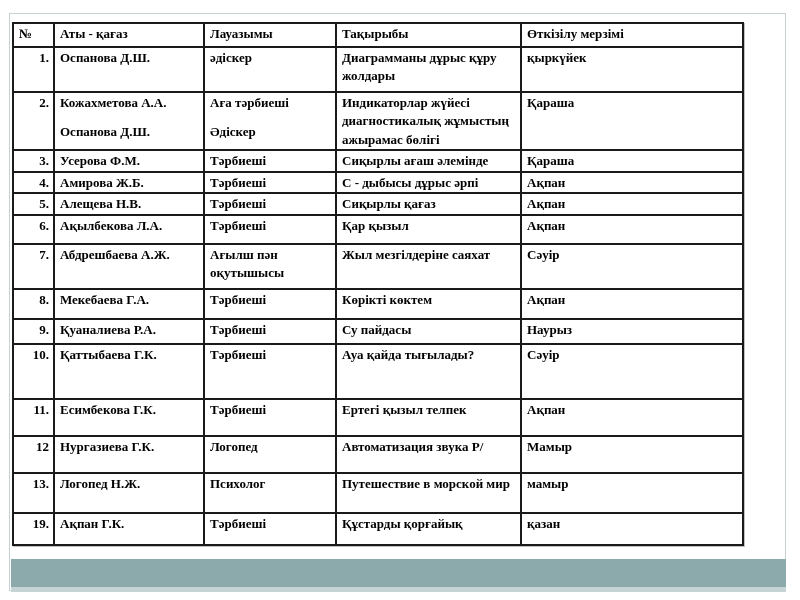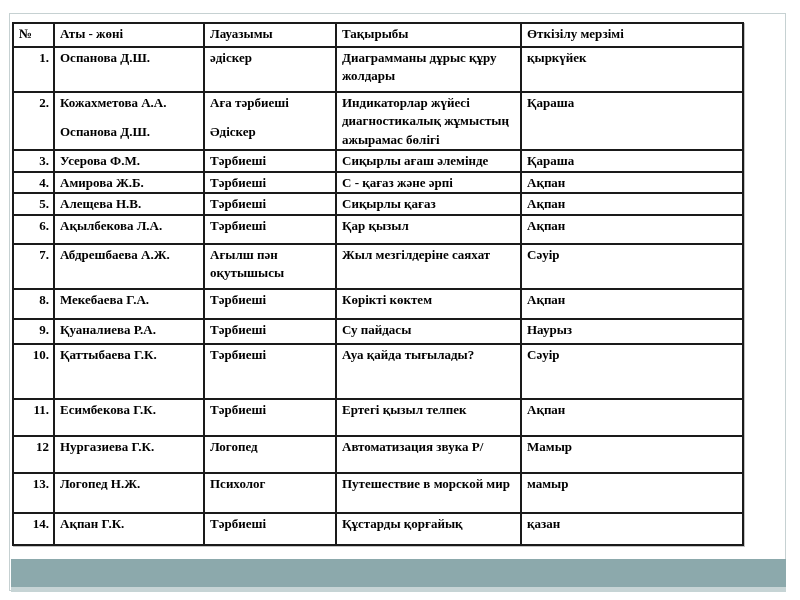--- a/index.html
+++ b/index.html
@@ -55,21 +55,21 @@
   <colgroup>
     <col class="c-num">
       <col class="c-name">
       <col class="c-position">
       <col class="c-topic">
       <col class="c-date">
   </colgroup>
   <thead>
     <tr style="height:23px">
       <th>№</th>
-      <th>Аты - жөні</th>
+      <th>Аты - қағаз</th>
       <th>Лауазымы</th>
       <th>Тақырыбы</th>
       <th>Өткізілу мерзімі</th>
     </tr>
   </thead>
   <tbody>
       <tr style="height: 45px;">
         <td class="num">1.</td>
         <td>Оспанова Д.Ш.</td>
         <td>әдіскер</td>
@@ -93,21 +93,21 @@
         <td class="num">3.</td>
         <td>Усерова Ф.М.</td>
         <td>Тәрбиеші</td>
         <td>Сиқырлы ағаш әлемінде</td>
         <td>Қараша</td>
       </tr>
       <tr style="height: 19px;">
         <td class="num">4.</td>
         <td>Амирова Ж.Б.</td>
         <td>Тәрбиеші</td>
-        <td>С - қағаз және әрпі</td>
+        <td>С - дыбысы дұрыс әрпі</td>
         <td>Ақпан</td>
       </tr>
       <tr style="height: 19px;">
         <td class="num">5.</td>
         <td>Алещева Н.В.</td>
         <td>Тәрбиеші</td>
         <td>Сиқырлы қағаз</td>
         <td>Ақпан</td>
       </tr>
       <tr style="height: 29px;">
@@ -160,20 +160,20 @@
         <td>Мамыр</td>
       </tr>
       <tr style="height: 40px;">
         <td class="num">13.</td>
         <td>Логопед Н.Ж.</td>
         <td>Психолог</td>
         <td>Путешествие в морской мир</td>
         <td>мамыр</td>
       </tr>
       <tr style="height: 32px;">
-        <td class="num">14.</td>
+        <td class="num">19.</td>
         <td>Ақпан Г.К.</td>
         <td>Тәрбиеші</td>
         <td>Құстарды қорғайық</td>
         <td>қазан</td>
       </tr>
     </tbody>
 </table>
 
 </body></html>

